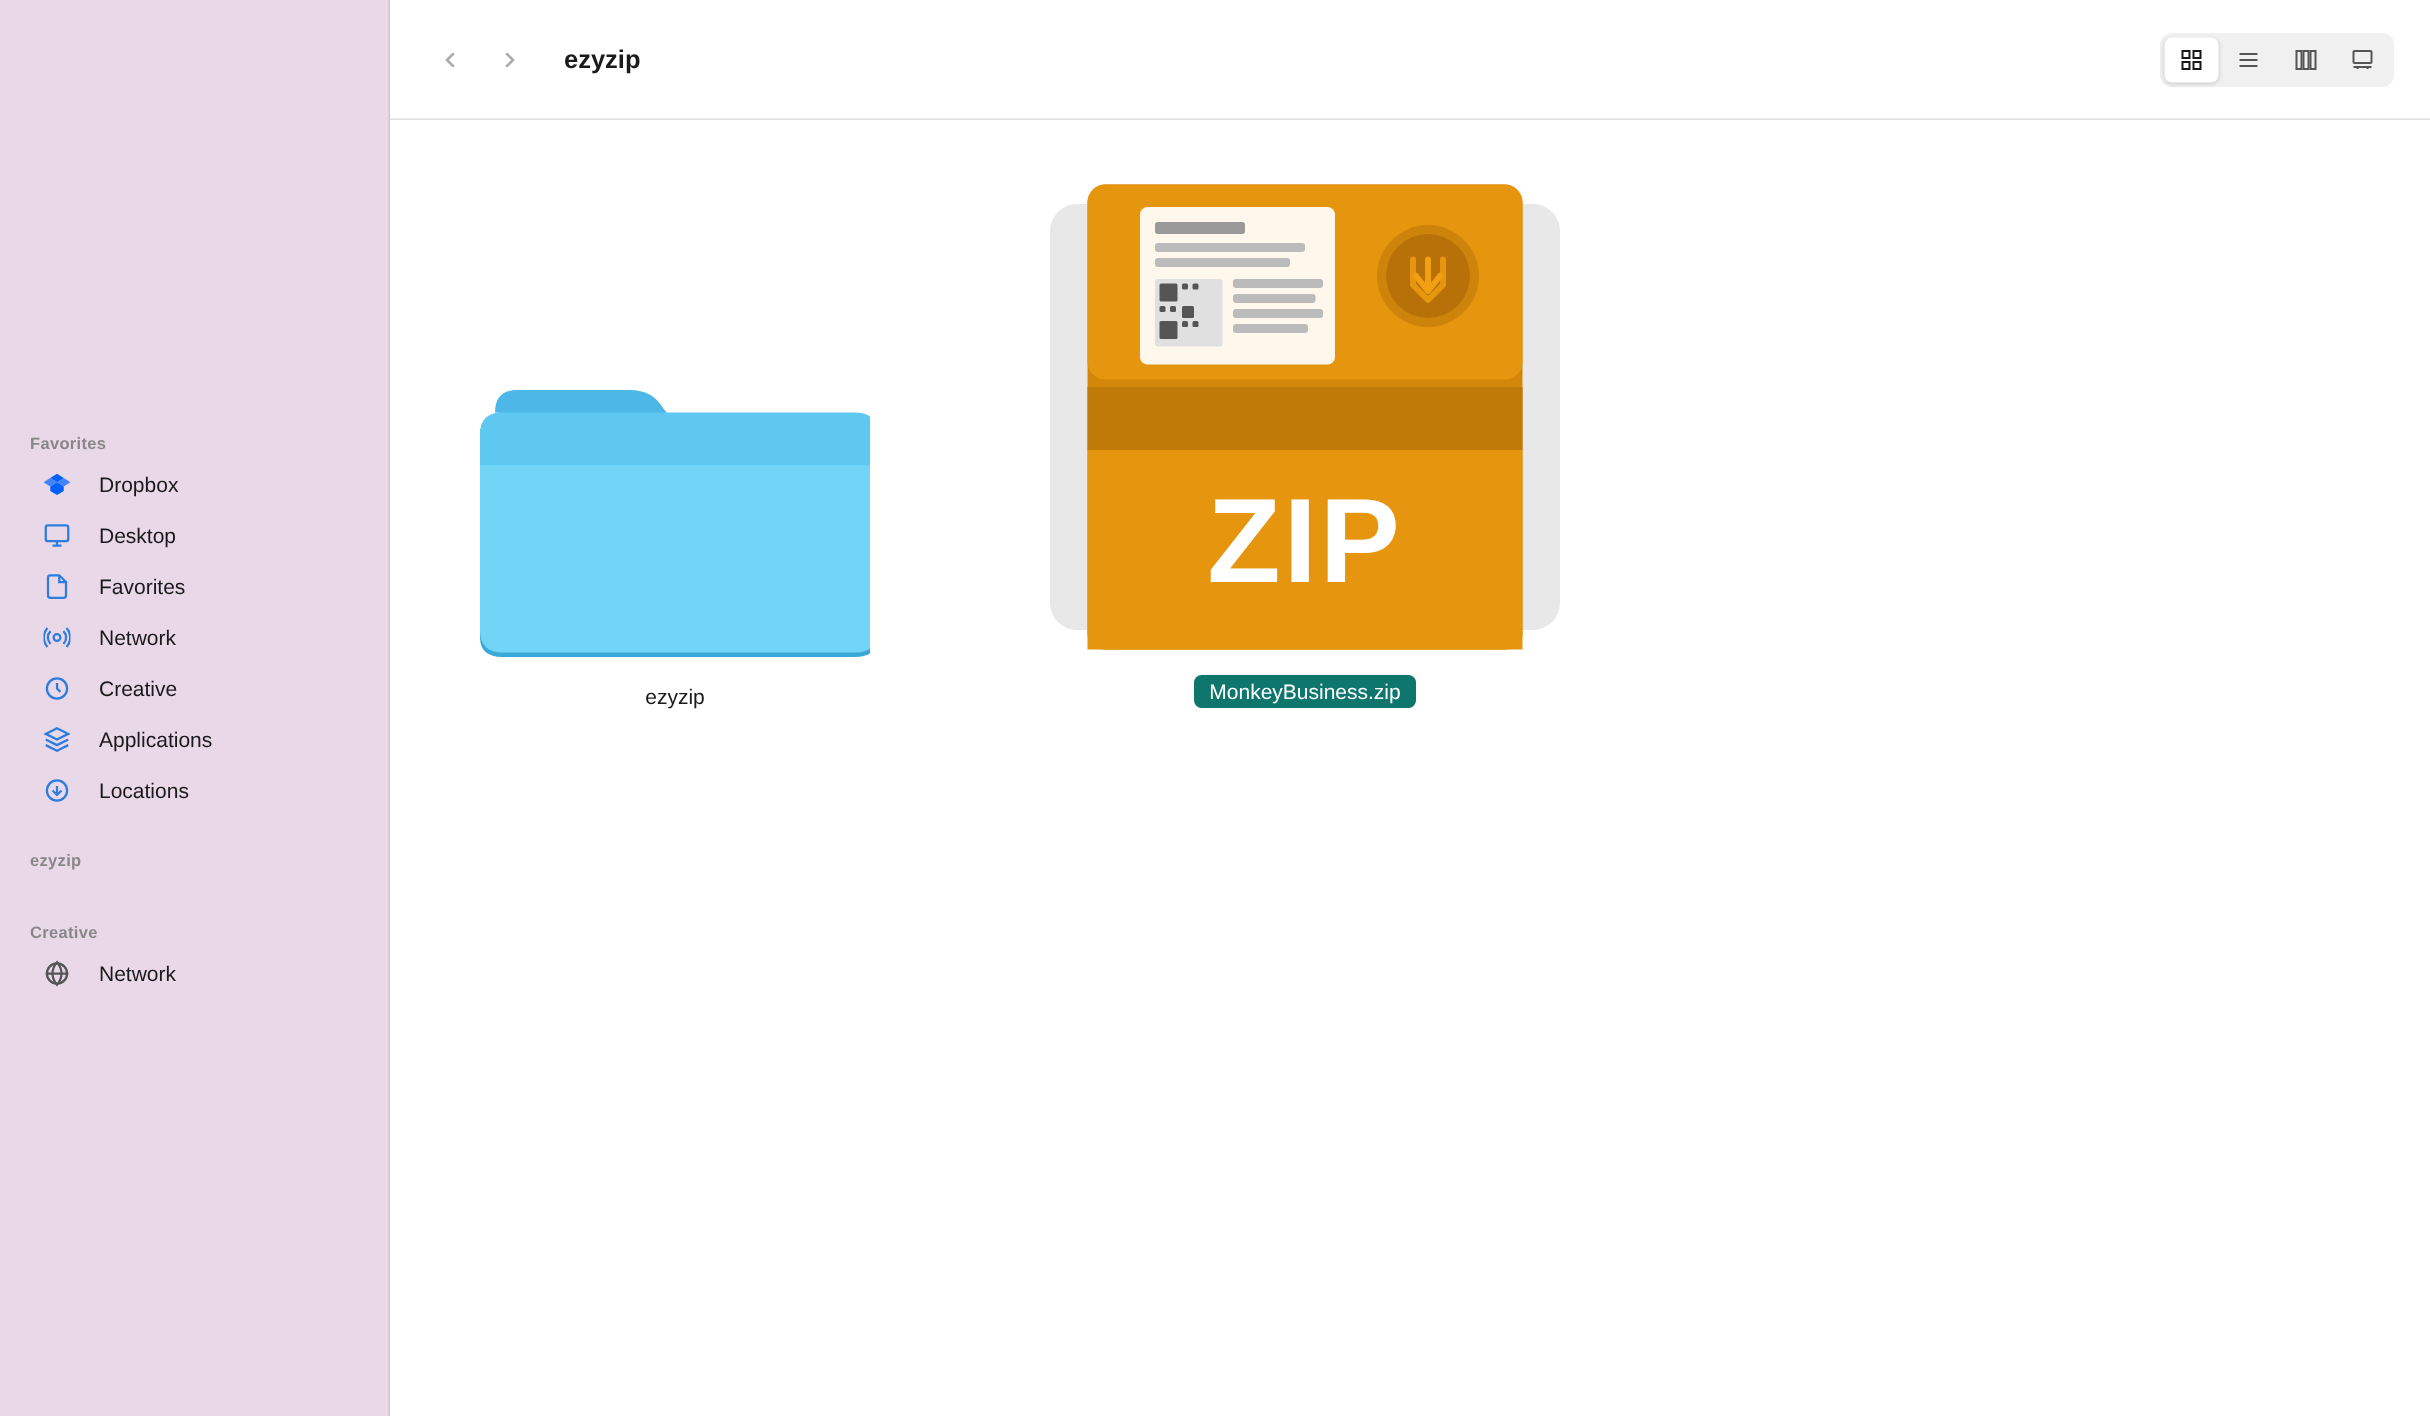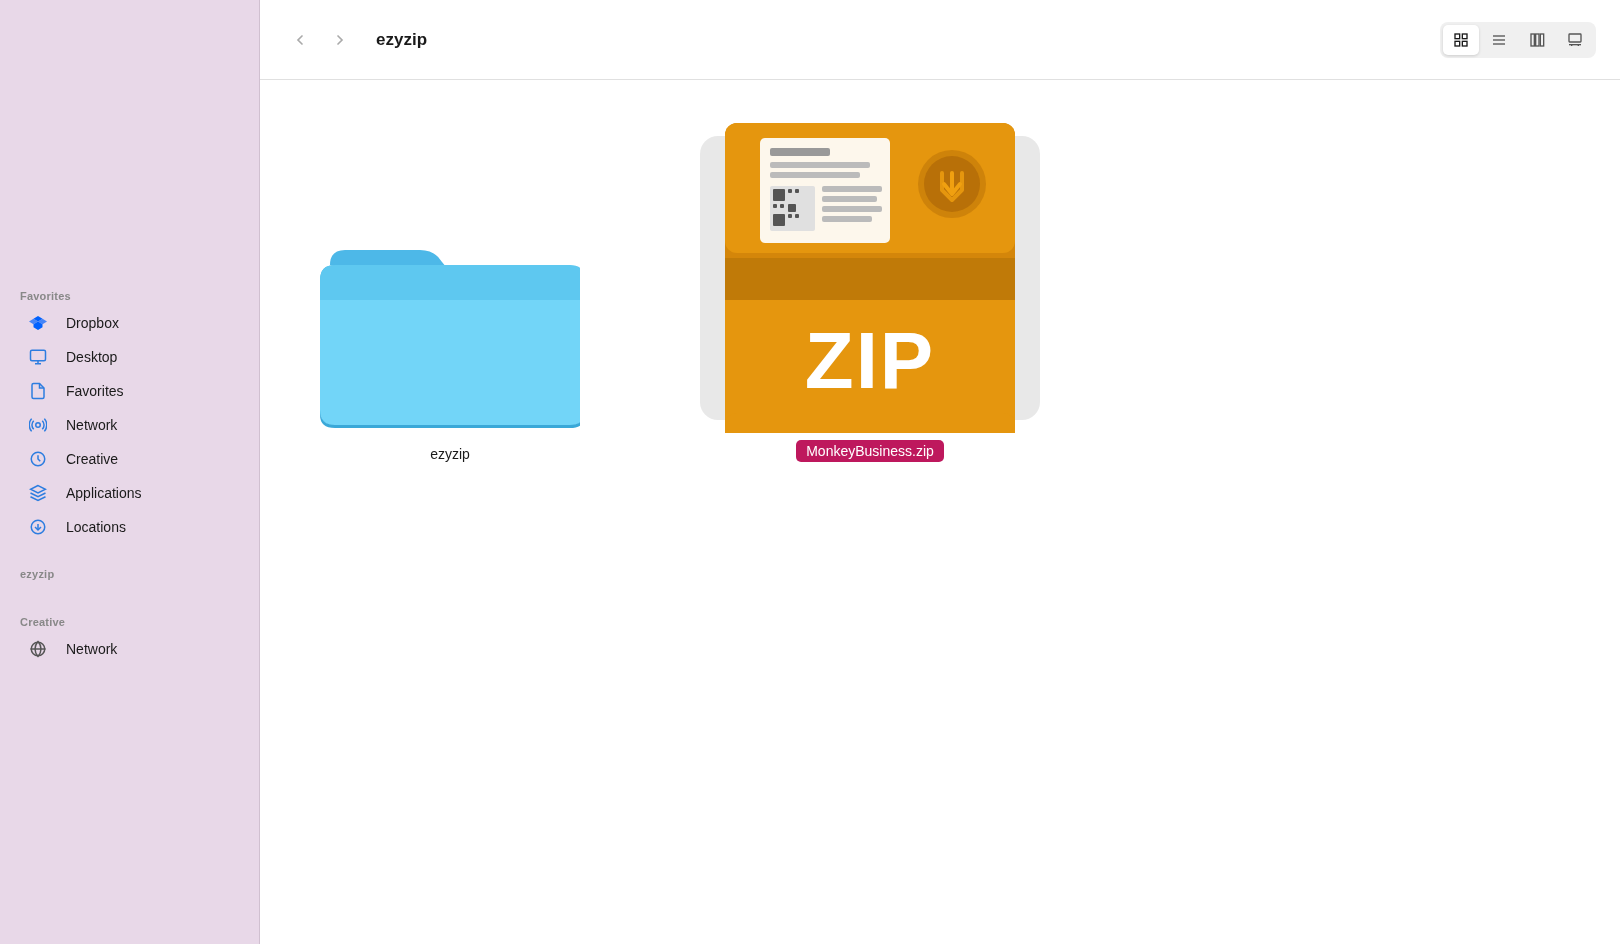--- a/index.html
+++ b/index.html
@@ -202,24 +202,24 @@
 
     .zip-svg {
       width: 300px;
       height: 320px;
     }
 
     .zip-label {
       font-size: 14px;
       font-weight: 400;
       color: #fff;
-      background: #be185d;
+      background: #0f766e;
       padding: 3px 10px;
       border-radius: 5px;
-      margin-top: 10px;
+      margin-top: 20px;
     }
   </style>
 </head>
 <body>
 
 <aside class="sidebar">
   <span class="sidebar-section-label">Favorites</span>
 
   <div class="sidebar-item">
     <span class="sidebar-item-icon icon-dropbox">

